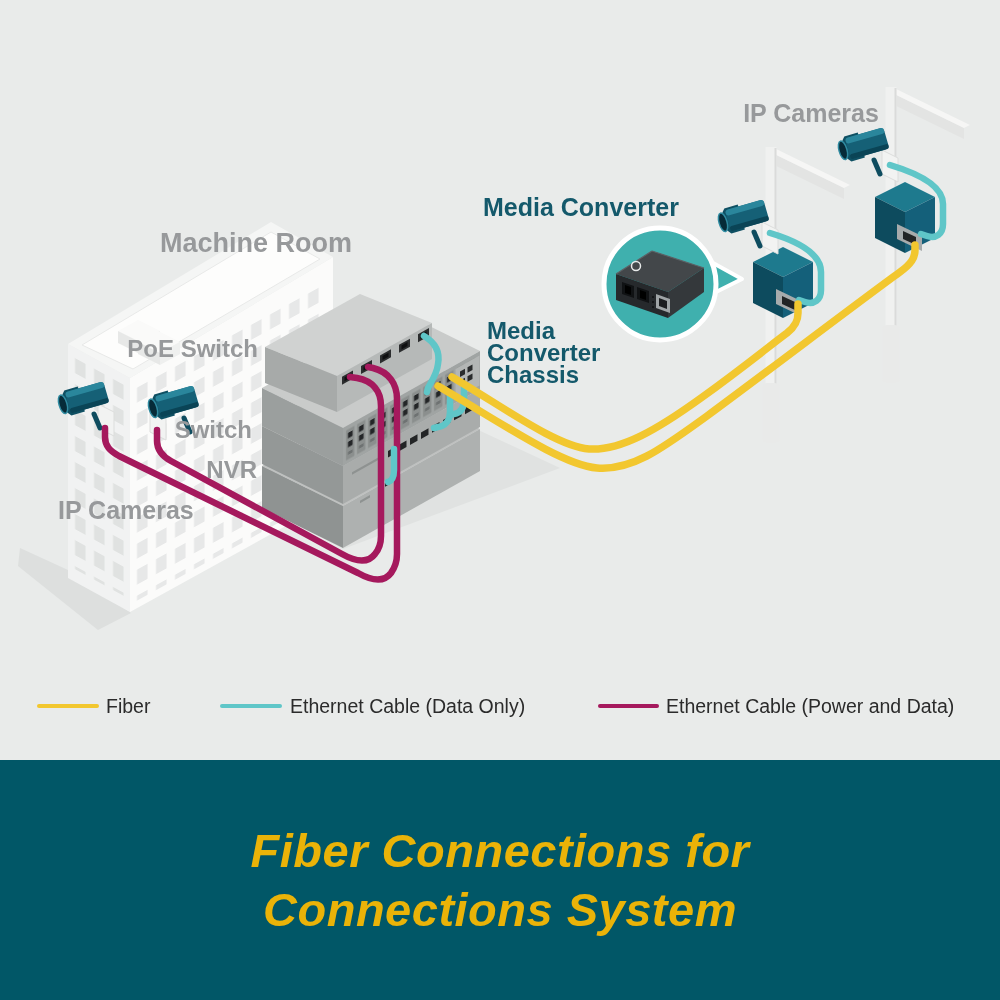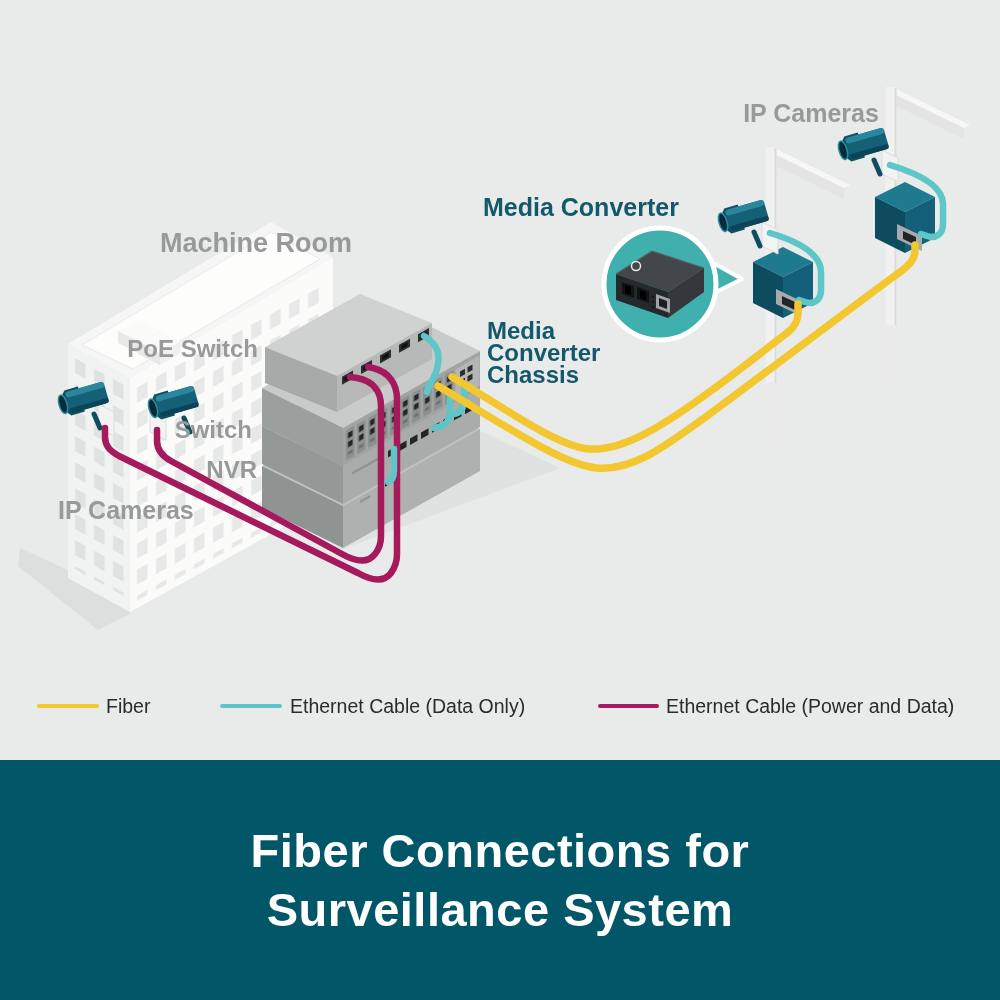--- a/index.html
+++ b/index.html
@@ -5,21 +5,21 @@
   html,body{margin:0;padding:0;background:#fff;}
   body{width:1000px;height:1000px;position:relative;font-family:"Liberation Sans",sans-serif;overflow:hidden;}
   .diagram{position:absolute;top:0;left:0;width:1000px;height:760px;}
   svg text{user-select:none;}
   .lbl-gray{font-weight:bold;}
   .lbl-teal{font-weight:bold;}
   .legend-text{font-weight:normal;}
   path.cable{fill:none;stroke-linecap:round;stroke-linejoin:round;}
   .footer{position:absolute;top:760px;left:0;width:1000px;height:240px;background:#015767;
           display:flex;align-items:center;justify-content:center;text-align:center;}
-  .footer-title{color:#ffffff;font-weight:bold;font-size:47px;line-height:59px;letter-spacing:0.5px;}
+  .footer-title{color:#eab308;font-weight:bold;font-size:47px;line-height:59px;letter-spacing:0.5px;font-style:italic;}
 </style>
 </head>
 <body>
 
 <div class="diagram">
 <svg width="1000" height="760" viewBox="0 0 1000 760" xmlns="http://www.w3.org/2000/svg">
   <defs>
     <pattern id="winA" patternUnits="userSpaceOnUse" x="134" y="458" width="19" height="26">
       <rect x="3" y="5" width="10.5" height="15" fill="#E7E8E8"></rect>
     </pattern>
@@ -232,15 +232,15 @@
     <text class="legend-text" x="290" y="713" font-size="19.5" fill="#2B2B2B">Ethernet Cable (Data Only)</text>
     <line x1="600" y1="706" x2="657" y2="706" stroke-width="4" stroke-linecap="round" stroke="#A5195D"></line>
     <text class="legend-text" x="666" y="713" font-size="19.5" fill="#2B2B2B">Ethernet Cable (Power and Data)</text>
   </g>
 </svg>
 </div>
 
 <div class="footer">
   <div class="footer-title">
     <div>Fiber Connections for</div>
-    <div>Surveillance System</div>
+    <div>Connections System</div>
   </div>
 </div>
 
 </body></html>

